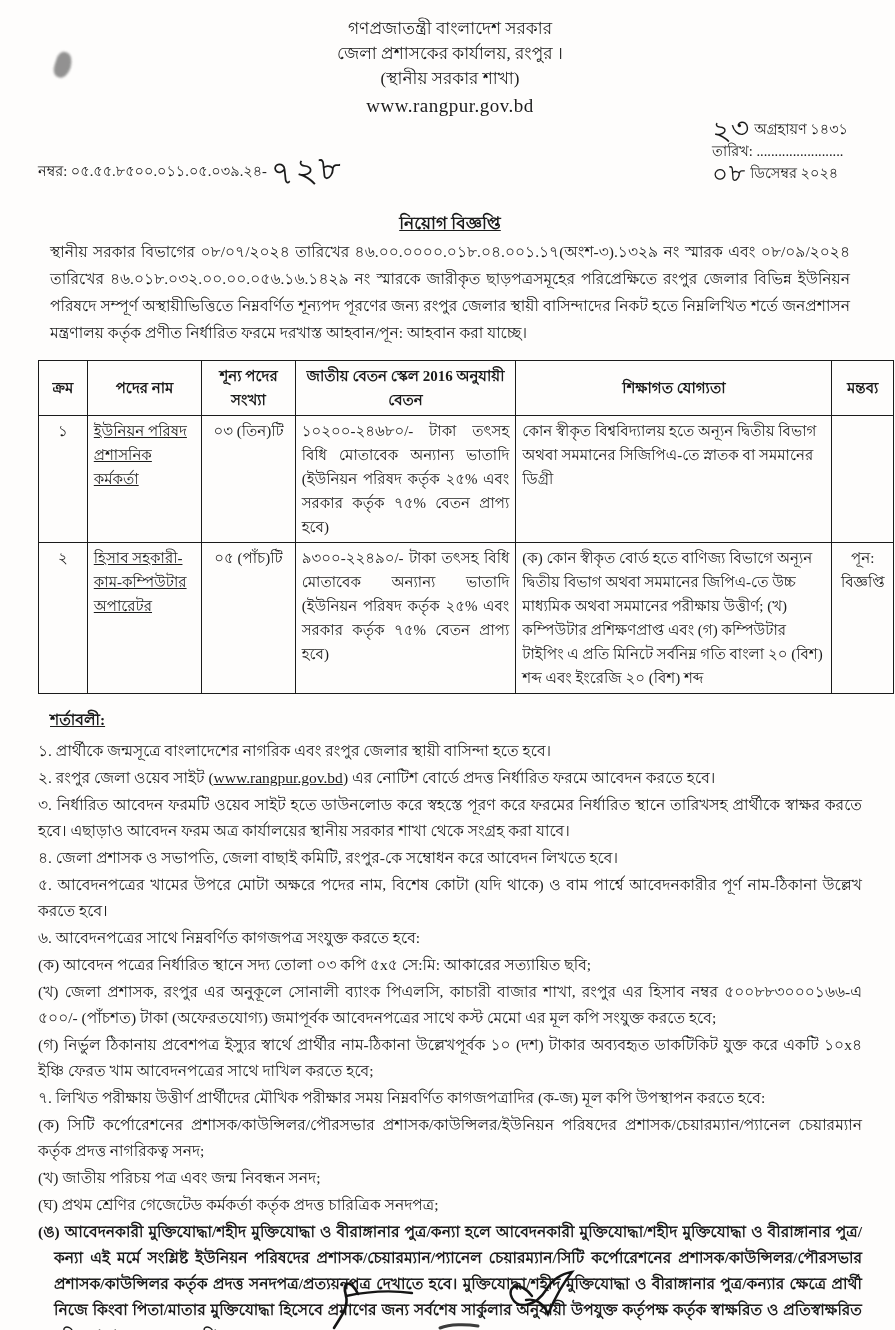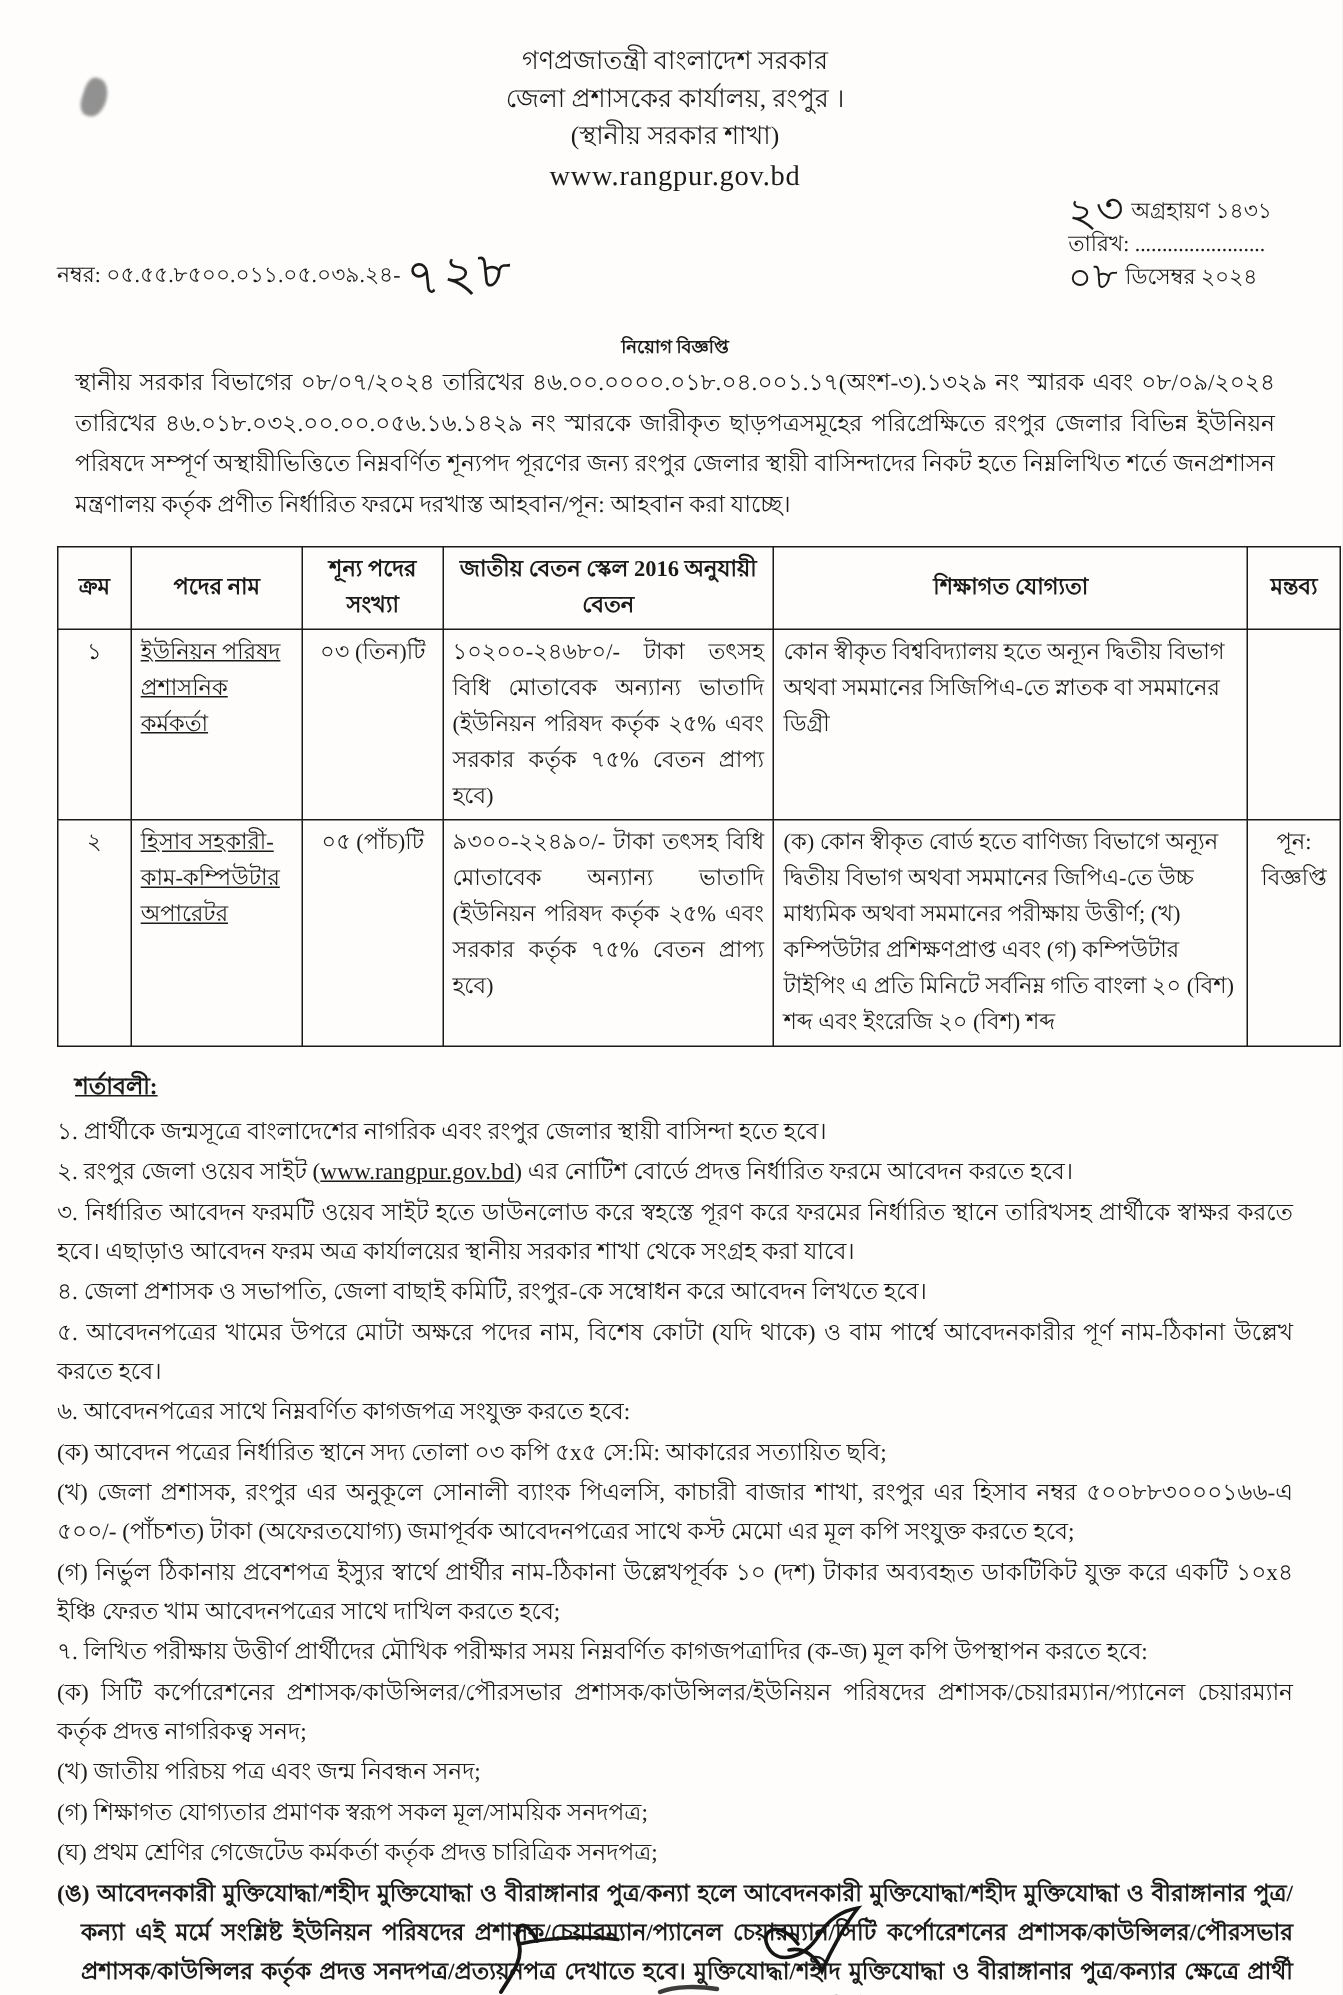--- a/index.html
+++ b/index.html
@@ -5,39 +5,39 @@
   html,body{margin:0;padding:0;background:#e8e8e8;}
   .page{
     position:relative;
     width:895px;height:1330px;
     margin:0 auto;
     background:#fefdfc;
     color:#1b1b1b;
     font-family:"Liberation Serif", serif;
     overflow:hidden;
     box-sizing:border-box;
-    padding:28px 33px 0 38px;
+    padding:16px 33px 0 38px;
   }
   .center{text-align:center;}
   
   .gov-header{line-height:25px;font-size:17px;}
   .gov-header .ln{display:block;}
   .website{font-family:"Liberation Serif", serif;font-size:19px;letter-spacing:.5px;margin-top:2px;}
   
   .smudge{position:absolute;left:55px;top:52px;width:16px;height:26px;background:#3a3a3a;opacity:.55;transform:rotate(18deg);border-radius:40% 60% 55% 45%;filter:blur(1px);}
   
   .memo-row{position:relative;height:78px;margin-top:14px;font-size:14.5px;}
   .memo-left{position:absolute;left:0;top:28px;white-space:nowrap;}
   .hand{display:inline-block;font-size:34px;font-weight:400;transform:rotate(-6deg);letter-spacing:2px;line-height:0;vertical-align:-6px;}
   .memo-right{position:absolute;right:14px;top:-14px;text-align:left;line-height:22px;}
   .hand-sm{display:inline-block;font-size:28px;transform:rotate(-8deg);line-height:0;vertical-align:-5px;letter-spacing:1px;}
   .hand-day{display:inline-block;font-size:25px;transform:rotate(-4deg);line-height:0;vertical-align:-4px;letter-spacing:1px;}
   .memo-right .ln{display:block;}
   
-  .doc-title{font-size:12px;font-weight:bold;margin:6px 0 12px;}
+  .doc-title{font-size:17px;font-weight:bold;text-decoration:underline;margin:6px 0 12px;}
   
   .intro{font-size:15.5px;line-height:27px;text-align:justify;margin:0 12px 14px;}
   
   table.post-table{border-collapse:collapse;table-layout:fixed;width:856px;font-size:15px;}
   .post-table th,.post-table td{border:1.6px solid #1b1b1b;padding:3px 6px;vertical-align:top;line-height:24px;}
   .post-table th{font-weight:bold;text-align:center;vertical-align:middle;}
   .c-serial{width:46px;text-align:center;}
   .c-post{width:108px;text-align:left;text-decoration:underline;}
   .c-vac{width:88px;text-align:center;}
   .c-sal{width:208px;text-align:justify;}
@@ -128,21 +128,20 @@
   <p class="cond-item justify">৩. নির্ধারিত আবেদন ফরমটি ওয়েব সাইট হতে ডাউনলোড করে স্বহস্তে পূরণ করে ফরমের নির্ধারিত স্থানে তারিখসহ প্রার্থীকে স্বাক্ষর করতে হবে। এছাড়াও আবেদন ফরম অত্র কার্যালয়ের স্থানীয় সরকার শাখা থেকে সংগ্রহ করা যাবে।</p>
   <p class="cond-item">৪. জেলা প্রশাসক ও সভাপতি, জেলা বাছাই কমিটি, রংপুর-কে সম্বোধন করে আবেদন লিখতে হবে।</p>
   <p class="cond-item justify">৫. আবেদনপত্রের খামের উপরে মোটা অক্ষরে পদের নাম, বিশেষ কোটা (যদি থাকে) ও বাম পার্শ্বে আবেদনকারীর পূর্ণ নাম-ঠিকানা উল্লেখ করতে হবে।</p>
   <p class="cond-item">৬. আবেদনপত্রের সাথে নিম্নবর্ণিত কাগজপত্র সংযুক্ত করতে হবে:</p>
   <p class="cond-item">(ক) আবেদন পত্রের নির্ধারিত স্থানে সদ্য তোলা ০৩ কপি ৫x৫ সে:মি: আকারের সত্যায়িত ছবি;</p>
   <p class="cond-item justify">(খ) জেলা প্রশাসক, রংপুর এর অনুকূলে সোনালী ব্যাংক পিএলসি, কাচারী বাজার শাখা, রংপুর এর হিসাব নম্বর ৫০০৮৮৩০০০১৬৬-এ ৫০০/- (পাঁচশত) টাকা (অফেরতযোগ্য) জমাপূর্বক আবেদনপত্রের সাথে কস্ট মেমো এর মূল কপি সংযুক্ত করতে হবে;</p>
   <p class="cond-item justify">(গ) নির্ভুল ঠিকানায় প্রবেশপত্র ইস্যুর স্বার্থে প্রার্থীর নাম-ঠিকানা উল্লেখপূর্বক ১০ (দশ) টাকার অব্যবহৃত ডাকটিকিট যুক্ত করে একটি ১০x৪  ইঞ্চি ফেরত খাম আবেদনপত্রের সাথে দাখিল করতে হবে;</p>
   <p class="cond-item">৭. লিখিত পরীক্ষায় উত্তীর্ণ প্রার্থীদের মৌখিক পরীক্ষার সময় নিম্নবর্ণিত কাগজপত্রাদির (ক-জ) মূল কপি উপস্থাপন করতে হবে:</p>
   <p class="cond-item justify">(ক) সিটি কর্পোরেশনের প্রশাসক/কাউন্সিলর/পৌরসভার প্রশাসক/কাউন্সিলর/ইউনিয়ন পরিষদের প্রশাসক/চেয়ারম্যান/প্যানেল চেয়ারম্যান কর্তৃক প্রদত্ত নাগরিকত্ব সনদ;</p>
   <p class="cond-item">(খ) জাতীয় পরিচয় পত্র এবং জন্ম নিবন্ধন সনদ;</p>
-  <p class="cond-item">(গ) শিক্ষাগত যোগ্যতার প্রমাণক স্বরূপ সকল মূল/সাময়িক সনদপত্র;</p>
   <p class="cond-item">(ঘ) প্রথম শ্রেণির গেজেটেড কর্মকর্তা কর্তৃক প্রদত্ত চারিত্রিক সনদপত্র;</p>
   <p class="cond-item bold justify hang">(ঙ) আবেদনকারী মুক্তিযোদ্ধা/শহীদ মুক্তিযোদ্ধা ও বীরাঙ্গানার পুত্র/কন্যা হলে আবেদনকারী মুক্তিযোদ্ধা/শহীদ মুক্তিযোদ্ধা ও বীরাঙ্গানার পুত্র/কন্যা এই মর্মে সংশ্লিষ্ট ইউনিয়ন পরিষদের প্রশাসক/চেয়ারম্যান/প্যানেল চেয়ারম্যান/সিটি কর্পোরেশনের প্রশাসক/কাউন্সিলর/পৌরসভার প্রশাসক/কাউন্সিলর কর্তৃক প্রদত্ত সনদপত্র/প্রত্যয়নপত্র দেখাতে হবে। মুক্তিযোদ্ধা/শহীদ মুক্তিযোদ্ধা ও বীরাঙ্গানার পুত্র/কন্যার ক্ষেত্রে প্রার্থী নিজে কিংবা পিতা/মাতার মুক্তিযোদ্ধা হিসেবে প্রমাণের জন্য সর্বশেষ সার্কুলার অনুযায়ী উপযুক্ত কর্তৃপক্ষ কর্তৃক স্বাক্ষরিত ও প্রতিস্বাক্ষরিত মুক্তিযোদ্ধা সনদের মূল কপি।</p>
 
   <div class="sig-zone">
     <svg width="330" height="70" viewBox="0 0 330 70">
       <path d="M38 28 C30 12, 22 16, 26 30 C29 41, 20 52, 14 62" stroke="#151515" stroke-width="2.6" fill="none" stroke-linecap="round"></path>
       <path d="M26 30 C45 26, 70 24, 92 27" stroke="#151515" stroke-width="2.4" fill="none" stroke-linecap="round"></path>
       <path d="M212 30 C200 14, 186 20, 192 32 C198 44, 216 40, 226 24 C232 14, 240 8, 252 6 C244 16, 234 34, 228 48 C224 38, 216 32, 206 34" stroke="#151515" stroke-width="2.4" fill="none" stroke-linecap="round"></path>
       <path d="M120 62 C130 58, 146 58, 158 60" stroke="#1a1a1a" stroke-width="3" fill="none" stroke-linecap="round" opacity=".85"></path>
     </svg>

